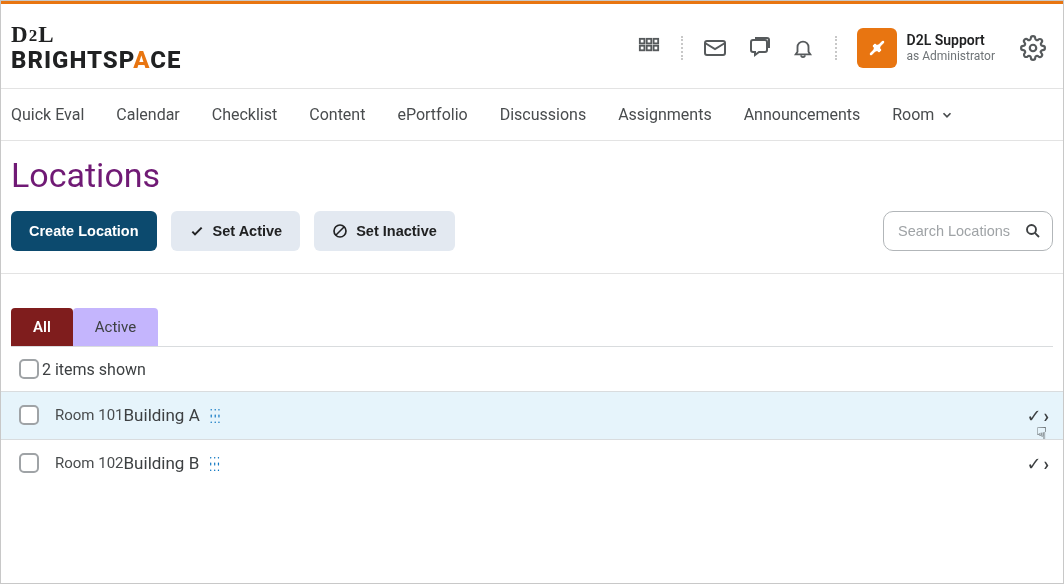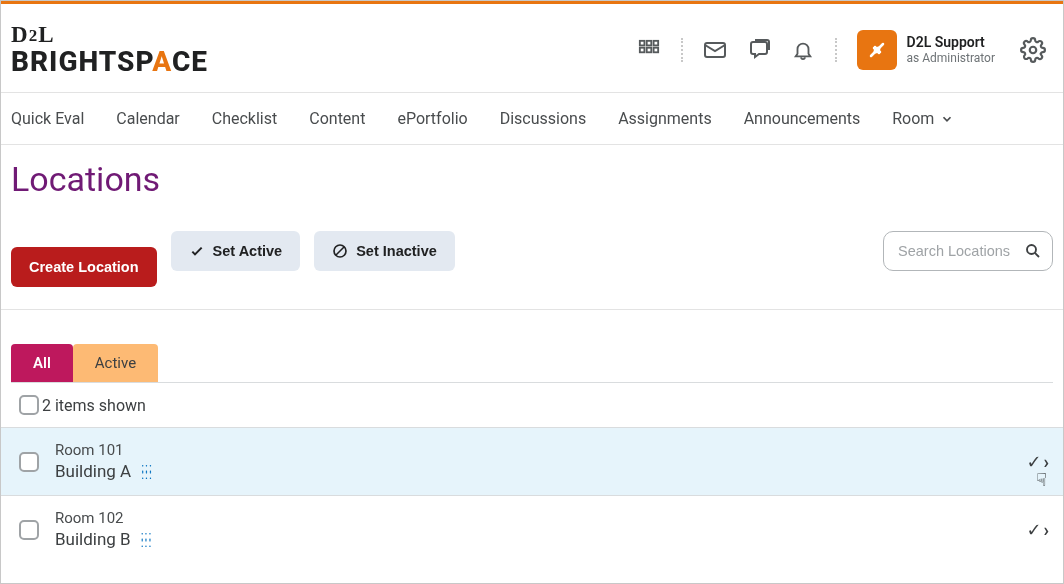--- a/index.html
+++ b/index.html
@@ -19,21 +19,21 @@
   .header {
     display:flex;
     align-items:center;
     justify-content:space-between;
     padding: 22px 16px 16px 10px;
     border-bottom:1px solid #e3e3e3;
   }
   .logo-block { display:flex; flex-direction:column; line-height:1; }
   .logo-d2l { font-weight:700; font-size:23px; letter-spacing:1px; font-family: Georgia, 'Times New Roman', serif;}
   .logo-d2l .two { font-size:17px; vertical-align: baseline; position:relative; top:-1px;}
-  .logo-bs { font-weight:800; font-size:28px; letter-spacing:1px; margin-top:2px; }
+  .logo-bs { font-weight:800; font-size:24px; letter-spacing:1px; margin-top:2px; }
   .logo-bs .orange { color:#e87511; }
   .header-right { display:flex; align-items:center; gap:20px; }
   .hdr-icon { width:24px; height:24px; color:#565a5c; display:flex; align-items:center; justify-content:center; cursor:pointer; }
   .vsep { width:1px; height:24px; border-left:2px dotted #c8c8c8; }
   .avatar {
     width:40px; height:40px; background:#e87511; border-radius:6px; display:flex; align-items:center; justify-content:center; color:#fff;
   }
   .user-block { display:flex; align-items:center; gap:10px; cursor:pointer; }
   .user-text { display:flex; flex-direction:column; line-height:1.2; }
   .user-name { font-size:14px; font-weight:600; color:#202122; }
@@ -71,21 +71,21 @@
     align-items:center;
     gap:8px;
     height:40px;
     padding: 0 18px;
     border-radius:6px;
     font-size:14.5px;
     font-weight:600;
     cursor:pointer;
     border:none;
   }
-  .btn-primary { background:#b91c1c; color:#fff;margin-top:32px; }
+  .btn-primary { background:#0c4a6e; color:#fff; }
   .btn-secondary { background:#e3e9f1; color:#202122; }
   .btn-secondary svg { width:16px; height:16px; }
   .spacer { flex:1; }
   .search-box {
     display:flex; align-items:center;
     border:1px solid #b2b6b9; border-radius:10px;
     height:40px; width:170px;
     padding:0 10px 0 14px;
     color:#6e7376;
     gap:8px;
@@ -102,24 +102,24 @@
     border-bottom:1px solid #d9dcde;
   }
   .tab {
     padding:10px 22px;
     font-size:15px;
     cursor:pointer;
     border-top-left-radius:4px;
     border-top-right-radius:4px;
   }
   .tab-active-sel {
-    background:#be185d; color:#fff; font-weight:600;
+    background:#7f1d1d; color:#fff; font-weight:600;
   }
   .tab-inactive {
-    background:#fdba74; color:#3d4042;
+    background:#c4b5fd; color:#3d4042;
   }
 
   .summary-row {
     display:flex; align-items:center;
     padding: 12px 10px 12px 18px;
     gap:3px;
     font-size:16px;
     color:#3d4042;
   }
   .chk {
@@ -128,21 +128,21 @@
 
   .loc-item {
     display:flex;
     align-items:center;
     padding: 12px 14px 12px 18px;
     border-top:1px solid #d9dcde;
     gap:16px;
     position:relative;
   }
   .loc-item.highlight { background:#e6f4fb; }
-  .loc-text { display:flex; flex-direction:column; line-height:1.35; }
+  .loc-text { display:flex; flex-direction:row; line-height:1.35;align-items:center; }
   .loc-name { font-size:15px; color:#494c4e; }
   .loc-building { font-size:17px; color:#3d4042; }
   .drag-handle { color:#006fbf; font-size:12px; letter-spacing:1px; cursor:grab; align-self:flex-end; margin-bottom:4px; margin-left:-6px; line-height:0.6;}
   .drag-handle .row { display:block; }
   .loc-right { margin-left:auto; display:flex; align-items:center; gap:2px; color:#3d4042; position:relative; }
   .check-mark { font-size:18px; }
   .chevron { font-size:18px; font-weight:700; cursor:pointer; }
 
   .cursor {
     position:absolute;

